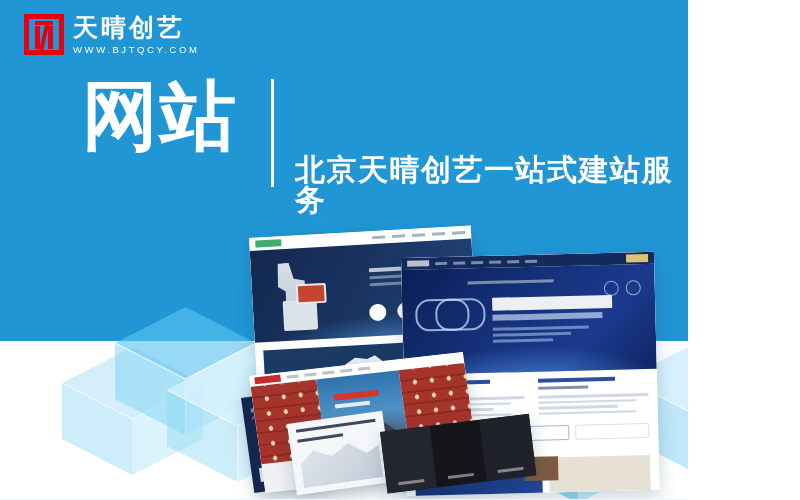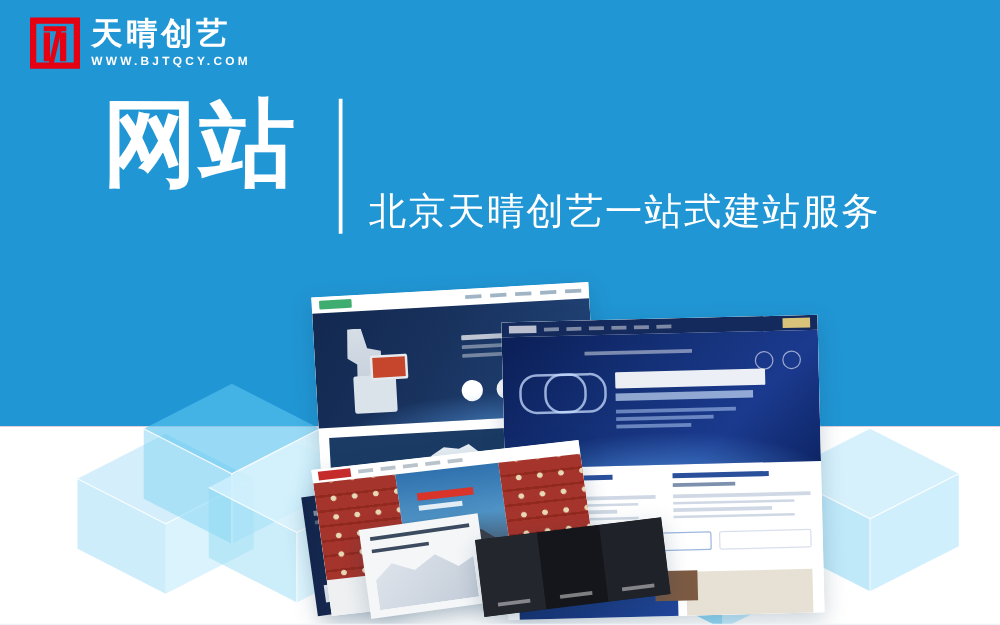--- a/index.html
+++ b/index.html
@@ -1,50 +1,50 @@
 <!DOCTYPE html>
 <html><head>
 <meta charset="utf-8">
 <style>
   html,body{margin:0;padding:0;}
   body{
     width:800px;height:500px;overflow:hidden;
     font-family:"Liberation Sans","DejaVu Sans",sans-serif;
     background:#ffffff;
   }
-  .banner{position:relative;width:800px;height:500px;overflow:hidden;background:#be185d;}
+  .banner{position:relative;width:688px;height:500px;overflow:hidden;background:#be185d;}
 
   
   .bg-blue{position:absolute;left:0;top:0;width:800px;height:341px;background:#2196d4;}
   .bg-white{position:absolute;left:0;top:341px;width:800px;height:159px;background:#ffffff;}
   .bottom-rule{position:absolute;left:0;bottom:0;width:800px;height:1px;background:#eef4f8;}
 
   
   .logo{position:absolute;left:24px;top:14px;display:flex;align-items:center;gap:9px;}
   .logo-mark{position:relative;width:40px;height:41px;flex:none;}
   .logo-mark .sq{position:absolute;left:0;top:0;width:40px;height:41px;border:5px solid #e50012;box-sizing:border-box;}
   .logo-mark .bar-l{position:absolute;left:11px;top:12px;width:5px;height:23px;background:#e50012;}
   .logo-mark .bar-r{position:absolute;left:24px;top:12px;width:5px;height:23px;background:#e50012;}
   .logo-mark .bar-t{position:absolute;left:11px;top:7px;width:18px;height:4px;background:#e50012;}
   .logo-mark .slash{position:absolute;left:18px;top:10px;width:4px;height:28px;background:#e50012;transform:rotate(13deg);}
   .logo-text{display:flex;flex-direction:column;justify-content:center;}
   .logo-cn{color:#ffffff;font-size:25px;font-weight:bold;letter-spacing:3px;line-height:1.05;}
-  .logo-url{color:#ffffff;font-size:9.5px;font-weight:bold;letter-spacing:2.6px;margin-top:3px;}
+  .logo-url{color:#ffffff;font-size:9.5px;font-weight:normal;letter-spacing:2.6px;margin-top:3px;}
 
   
   .headword{position:absolute;left:82px;top:78px;color:#ffffff;font-size:76px;font-weight:bold;letter-spacing:2px;line-height:1;}
   .divider{position:absolute;left:271px;top:79px;width:3px;height:108px;background:#ffffff;}
 
   .whitebox{
     position:absolute;left:295px;top:83px;width:419px;height:62px;
     background:#ffffff;display:flex;align-items:center;justify-content:center;
     box-sizing:border-box;
   }
   .whitebox-text{color:#2b93d0;font-size:44px;font-weight:bold;letter-spacing:2px;line-height:1;}
-  .subtitle{position:absolute;left:295px;top:155px;color:#ffffff;font-size:30px;font-weight:normal;letter-spacing:1.5px;line-height:1;}
+  .subtitle{position:absolute;left:295px;top:155px;color:#ffffff;font-size:30px;font-weight:bold;letter-spacing:1.5px;line-height:1;}
 
   
   .cube{position:absolute;}
 
   
   .cube-a{left:113px;top:305px;width:145px;height:132px;}
   .cube-b{left:60px;top:345px;width:145px;height:132px;}
   .cube-c{left:165px;top:352px;width:145px;height:132px;}
   .cube-r{left:622px;top:340px;width:148px;height:136px;}
   .cube-s{left:553px;top:458px;width:50px;height:46px;}

